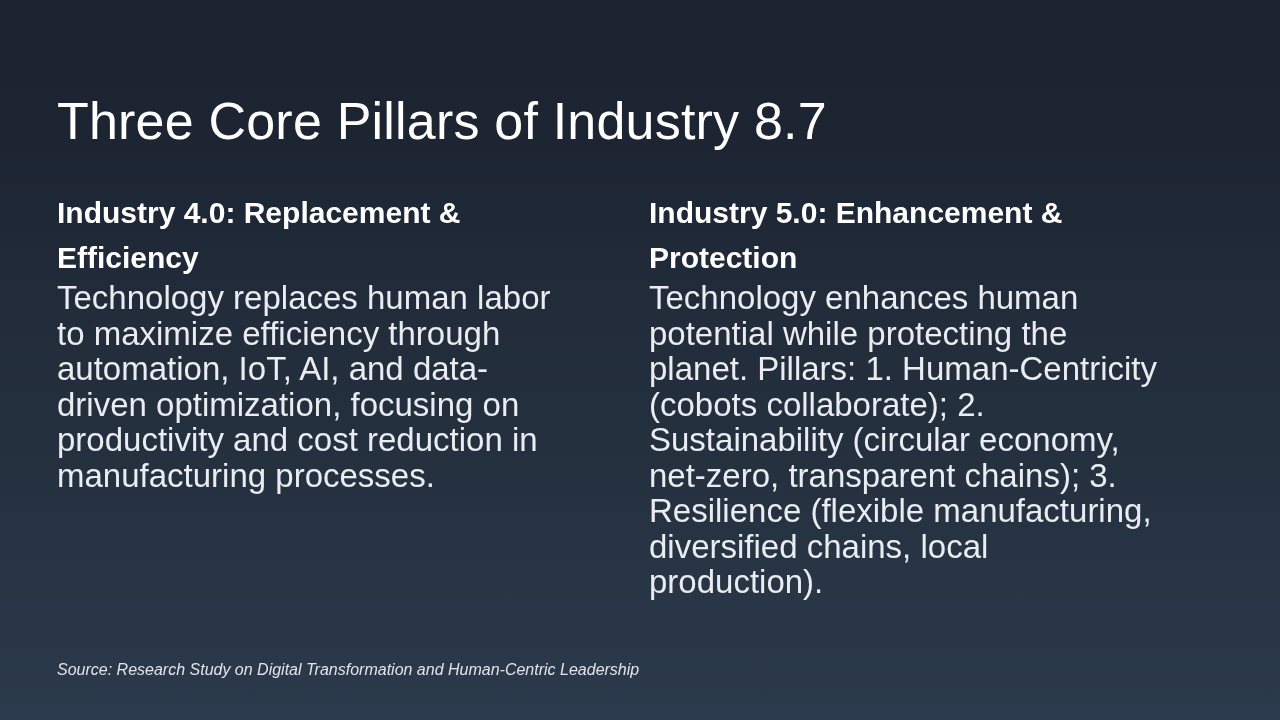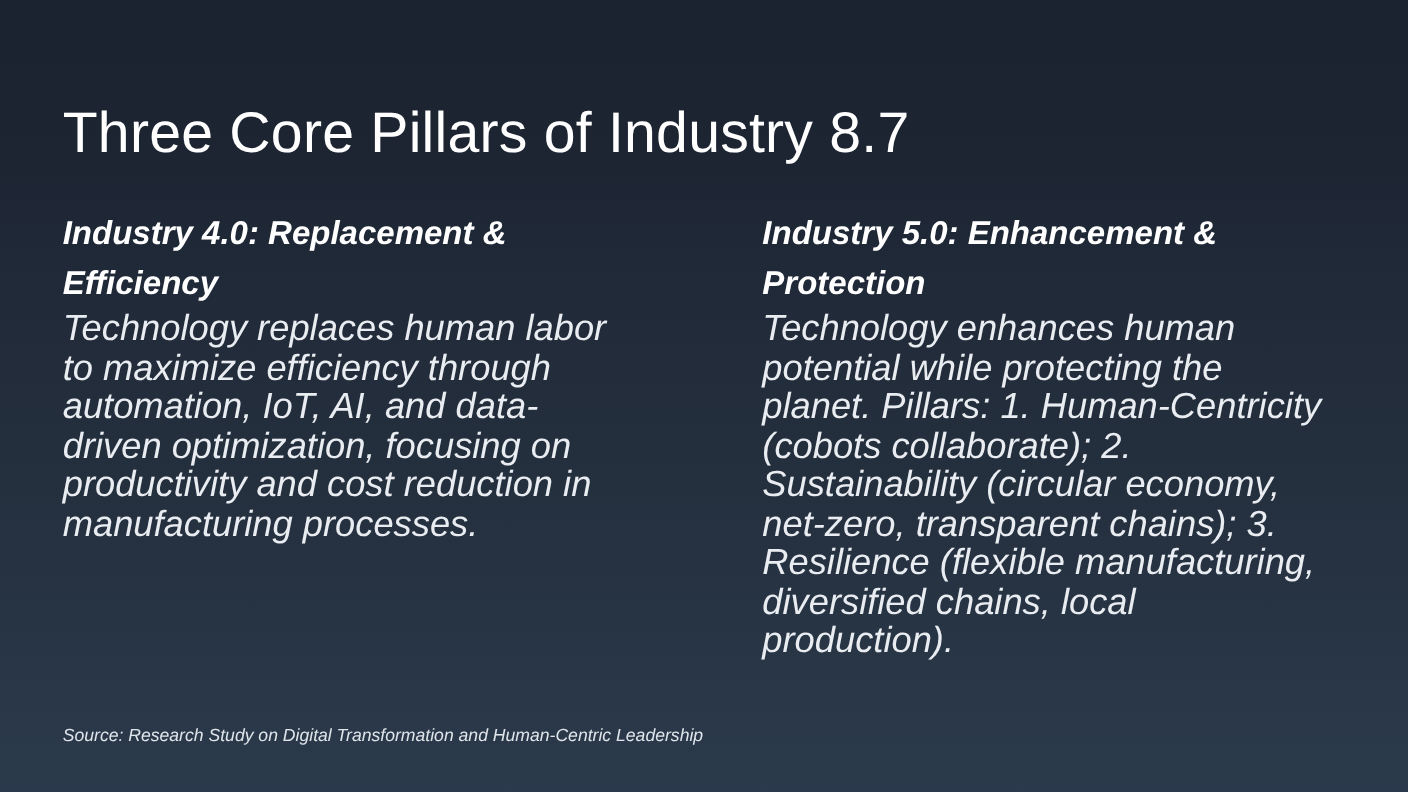--- a/index.html
+++ b/index.html
@@ -34,31 +34,30 @@
     white-space: nowrap;
   }
   .columns {
     position: absolute;
     left: 0;
     top: 190px;
     width: 1280px;
     display: flex;
     flex-direction: row;
     align-items: flex-start;
-    font-style: italic;
   }
   .column {
     box-sizing: border-box;
   }
   .column-left {
     margin-left: 57px;
     width: 520px;
   }
   .column-right {
-    margin-left: 116px;
+    margin-left: 72px;
     width: 520px;
   }
   .column-heading {
     font-size: 30px;
     font-weight: bold;
     line-height: 45px;
     color: #ffffff;
     margin: 0;
     padding: 0;
   }

